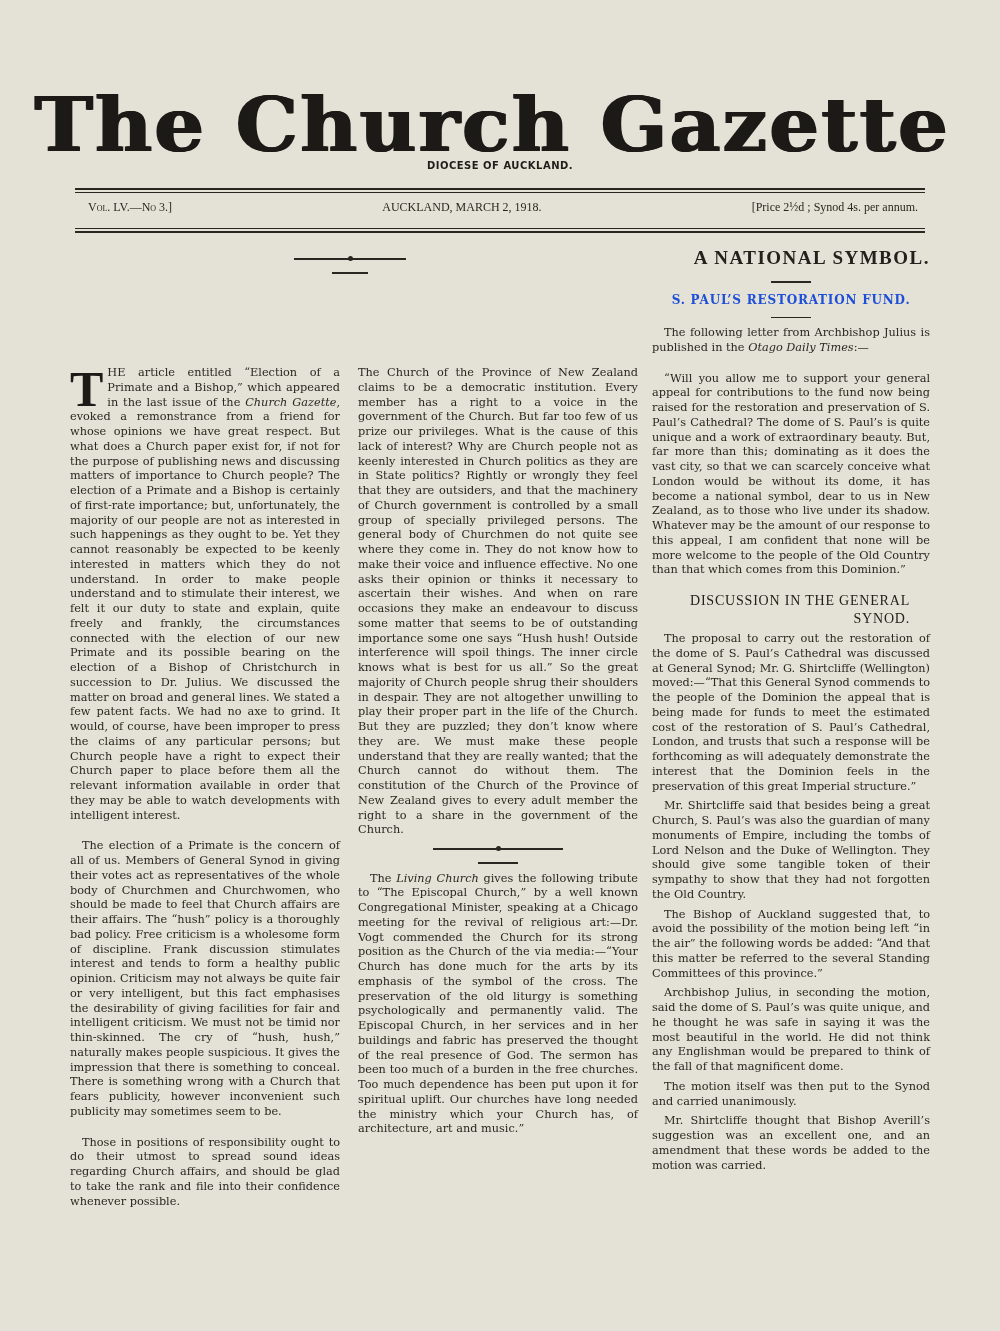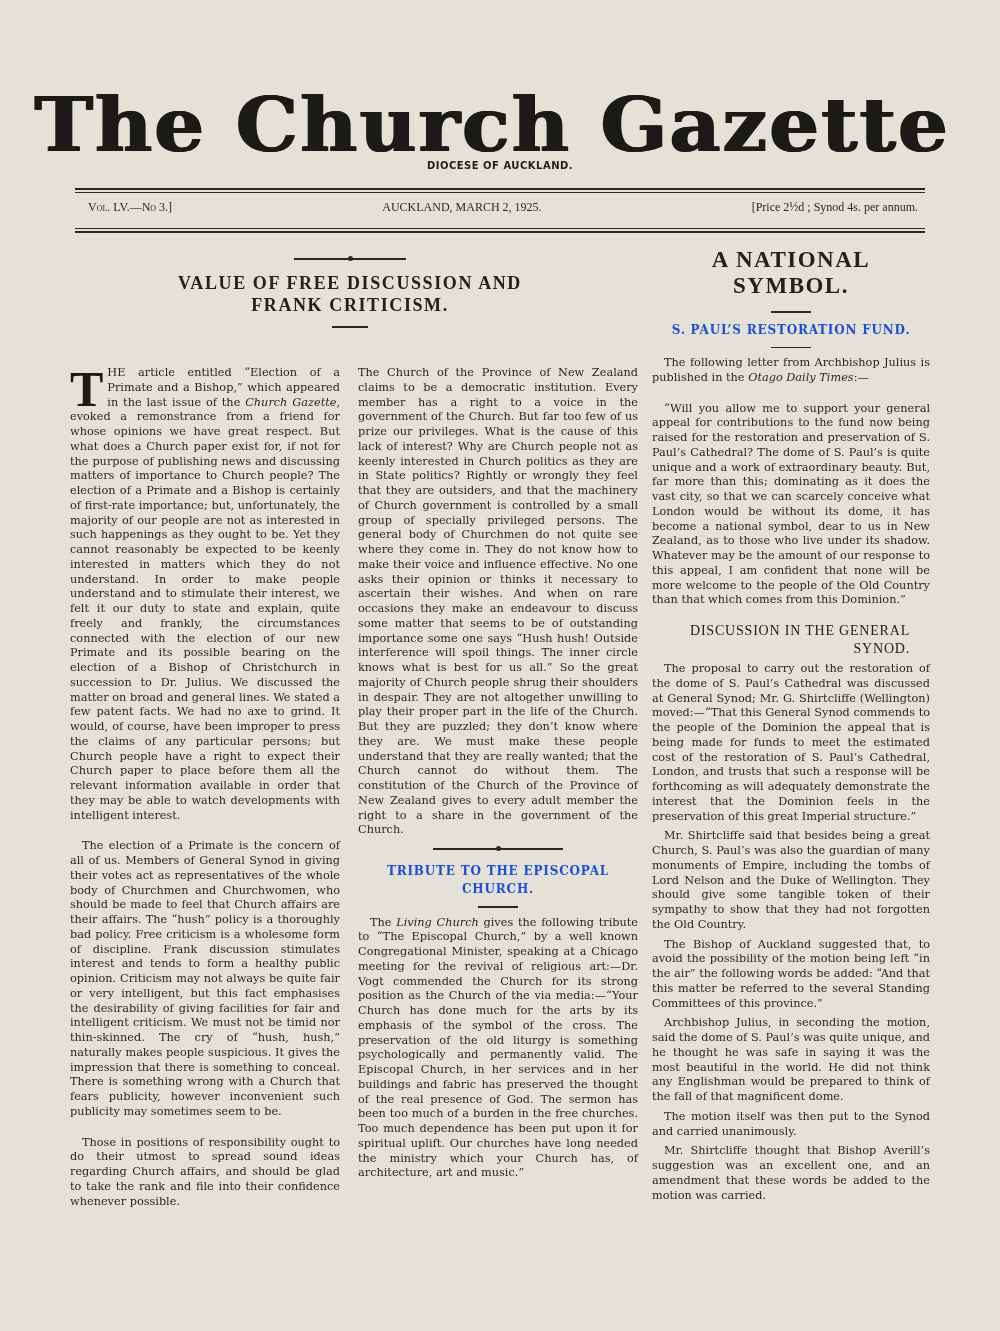--- a/index.html
+++ b/index.html
@@ -94,54 +94,52 @@
   <div class="masthead">
     <div class="masthead-title">The Church Gazette</div>
   </div>
   <div class="diocese">DIOCESE OF AUCKLAND.</div>
 
   <div class="rule-thick" style="top:188px"></div>
   <div class="rule-thin" style="top:192px"></div>
 
   <div class="dateline">
     <span class="sc">Vol. LV.—No 3.]</span>
-    <span>AUCKLAND, MARCH 2, 1925.</span>
+    <span>AUCKLAND, MARCH 2, 1918.</span>
     <span>[Price 2½d ; Synod 4s. per annum.</span>
   </div>
 
   <div class="rule-thin" style="top:228px"></div>
   <div class="rule-thick" style="top:231px"></div>
 
   <div class="wide-head">
     <span class="orn dot" style="width:112px"></span>
-    <h2 class="h2" style="width:400px;margin:0 auto;">VALUE OF FREE DISCUSSION AND FRANK CRITICISM.</h2>
     <span class="short-rule" style="width:36px;margin-top:10px"></span>
   </div>
 
   <div class="col col-left" style="top:366px">
     <p class="body noindent">
       <span class="dropcap">T</span><span>HE article entitled “Election of a Primate and a Bishop,” which appeared in the last issue of the </span><em>Church Gazette</em><span>, evoked a remonstrance from a friend for whose opinions we have great respect. But what does a Church paper exist for, if not for the purpose of publishing news and discussing matters of importance to Church people? The election of a Primate and a Bishop is certainly of first-rate importance; but, unfortunately, the majority of our people are not as interested in such happenings as they ought to be. Yet they cannot reasonably be expected to be keenly interested in matters which they do not understand. In order to make people understand and to stimulate their interest, we felt it our duty to state and explain, quite freely and frankly, the circumstances connected with the election of our new Primate and its possible bearing on the election of a Bishop of Christchurch in succession to Dr. Julius. We discussed the matter on broad and general lines. We stated a few patent facts. We had no axe to grind. It would, of course, have been improper to press the claims of any particular persons; but Church people have a right to expect their Church paper to place before them all the relevant information available in order that they may be able to watch developments with intelligent interest.</span>
     </p>
     <p class="body">The election of a Primate is the concern of all of us. Members of General Synod in giving their votes act as representatives of the whole body of Churchmen and Churchwomen, who should be made to feel that Church affairs are their affairs. The “hush” policy is a thoroughly bad policy. Free criticism is a wholesome form of discipline. Frank discussion stimulates interest and tends to form a healthy public opinion. Criticism may not always be quite fair or very intelligent, but this fact emphasises the desirability of giving facilities for fair and intelligent criticism. We must not be timid nor thin-skinned. The cry of “hush, hush,” naturally makes people suspicious. It gives the impression that there is something to conceal. There is something wrong with a Church that fears publicity, however inconvenient such publicity may sometimes seem to be.</p>
     <p class="body">Those in positions of responsibility ought to do their utmost to spread sound ideas regarding Church affairs, and should be glad to take the rank and file into their confidence whenever possible.</p>
   </div>
 
   <div class="col col-mid" style="top:366px">
     <p class="body noindent">The Church of the Province of New Zealand claims to be a democratic institution. Every member has a right to a voice in the government of the Church. But far too few of us prize our privileges. What is the cause of this lack of interest? Why are Church people not as keenly interested in Church politics as they are in State politics? Rightly or wrongly they feel that they are outsiders, and that the machinery of Church government is controlled by a small group of specially privileged persons. The general body of Churchmen do not quite see where they come in. They do not know how to make their voice and influence effective. No one asks their opinion or thinks it necessary to ascertain their wishes. And when on rare occasions they make an endeavour to discuss some matter that seems to be of outstanding importance some one says “Hush hush! Outside interference will spoil things. The inner circle knows what is best for us all.” So the great majority of Church people shrug their shoulders in despair. They are not altogether unwilling to play their proper part in the life of the Church. But they are puzzled; they don’t know where they are. We must make these people understand that they are really wanted; that the Church cannot do without them. The constitution of the Church of the Province of New Zealand gives to every adult member the right to a share in the government of the Church.</p>
 
     <span class="orn dot" style="width:130px;margin-top:8px"></span>
-    <h3 class="h3" style="padding:0 20px">TRIBUTE TO THE EPISCOPAL CHURCH.</h3>
     <span class="short-rule" style="width:40px"></span>
     <p class="body">
       <span>The </span><em>Living Church</em><span> gives the following tribute to “The Episcopal Church,” by a well known Congregational Minister, speaking at a Chicago meeting for the revival of religious art:—Dr. Vogt commended the Church for its strong position as the Church of the via media:—“Your Church has done much for the arts by its emphasis of the symbol of the cross. The preservation of the old liturgy is something psychologically and permanently valid. The Episcopal Church, in her services and in her buildings and fabric has preserved the thought of the real presence of God. The sermon has been too much of a burden in the free churches. Too much dependence has been put upon it for spiritual uplift. Our churches have long needed the ministry which your Church has, of architecture, art and music.”</span>
     </p>
   </div>
 
   <div class="col col-right">
-    <h1 class="h1" style="text-align:center;letter-spacing:1.5px;font-size:23px;margin-top:1px">A NATIONAL SYMBOL.</h1>
+    <h1 class="h1" style="text-align:right;letter-spacing:1.5px;font-size:19px;margin-top:1px">A NATIONAL SYMBOL.</h1>
     <span class="short-rule" style="width:40px;margin-top:12px"></span>
     <h3 class="h3">S. PAUL’S RESTORATION FUND.</h3>
     <span class="short-rule" style="width:40px"></span>
     <p class="body">
       <span>The following letter from Archbishop Julius is published in the </span><em>Otago Daily Times</em><span>:—</span>
     </p>
     <p class="body">“Will you allow me to support your general appeal for contributions to the fund now being raised for the restoration and preservation of S. Paul’s Cathedral? The dome of S. Paul’s is quite unique and a work of extraordinary beauty. But, far more than this; dominating as it does the vast city, so that we can scarcely conceive what London would be without its dome, it has become a national symbol, dear to us in New Zealand, as to those who live under its shadow. Whatever may be the amount of our response to this appeal, I am confident that none will be more welcome to the people of the Old Country than that which comes from this Dominion.”</p>
     <h4 class="h4" style="margin:14px 20px 4px">DISCUSSION IN THE GENERAL SYNOD.</h4>
     <p class="body">The proposal to carry out the restoration of the dome of S. Paul’s Cathedral was discussed at General Synod; Mr. G. Shirtcliffe (Wellington) moved:—“That this General Synod commends to the people of the Dominion the appeal that is being made for funds to meet the estimated cost of the restoration of S. Paul’s Cathedral, London, and trusts that such a response will be forthcoming as will adequately demonstrate the interest that the Dominion feels in the preservation of this great Imperial structure.”</p>
     <p class="body" style="margin-top:5px">Mr. Shirtcliffe said that besides being a great Church, S. Paul’s was also the guardian of many monuments of Empire, including the tombs of Lord Nelson and the Duke of Wellington. They should give some tangible token of their sympathy to show that they had not forgotten the Old Country.</p>

